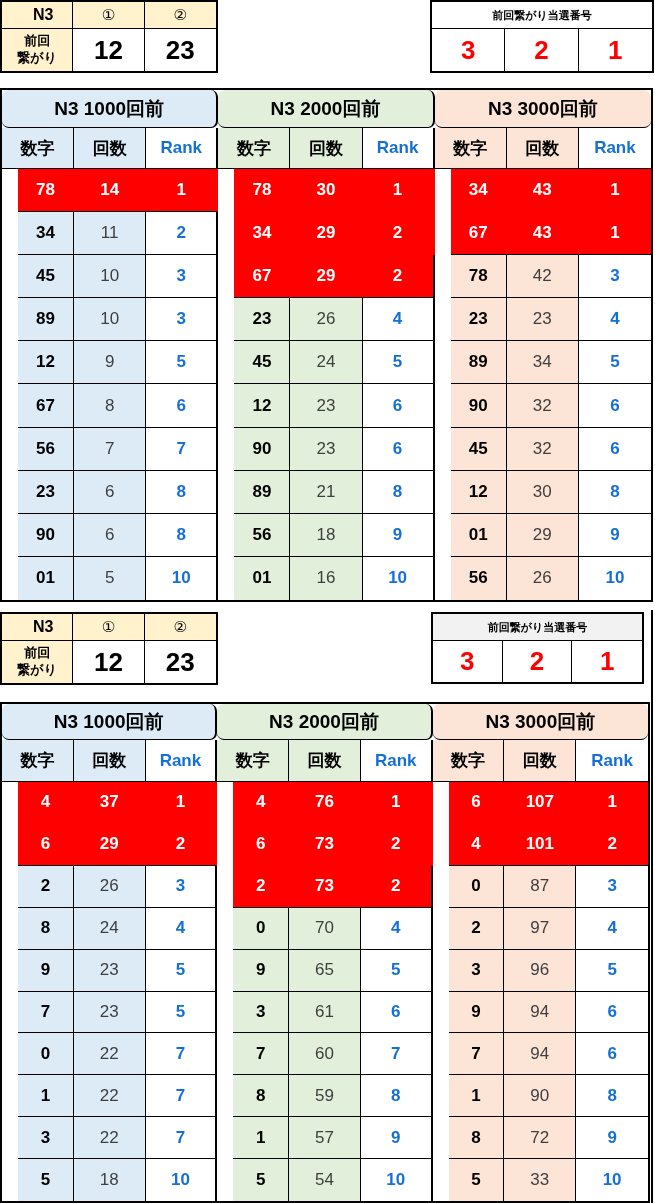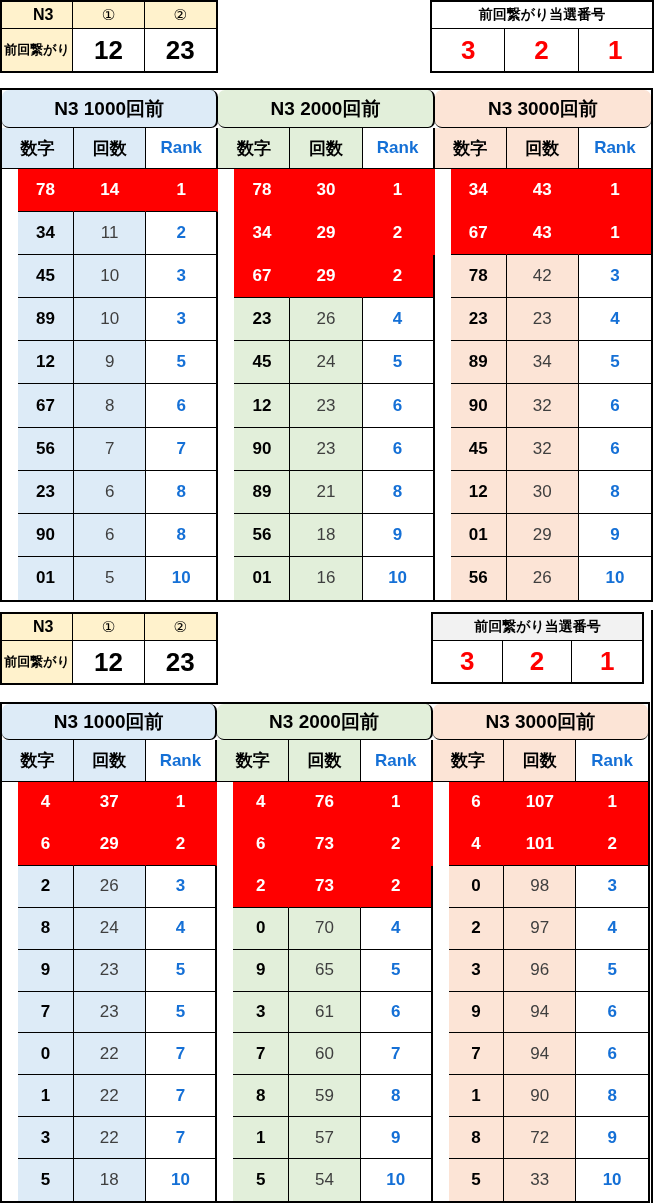--- a/index.html
+++ b/index.html
@@ -22,32 +22,32 @@
     background:#fff;
   }
   .conn .c{
     border-right:1px solid #000;border-bottom:1px solid #000;
     display:flex;align-items:center;justify-content:center;
   }
   .conn .c:nth-child(3n){border-right:none;}
   .conn .c.r2{border-bottom:none;}
   .conn .hd{background:var(--header-cream);font-size:15px;}
   .conn .corner{font-weight:bold;font-size:16px;padding-left:12px;}
-  .conn .lbl{background:var(--header-cream);flex-direction:row;font-weight:bold;font-size:13px;line-height:1.3;}
+  .conn .lbl{background:var(--header-cream);flex-direction:column;font-weight:bold;font-size:13px;line-height:1.3;}
   .conn .val{font-size:26px;font-weight:bold;}
 
   
   .win{
     position:absolute;border:2px solid #000;background:#fff;
     display:grid;grid-template-columns:1fr 1fr 1fr;grid-template-rows:27px 1fr;
   }
   .win .wh{
     grid-column:1/4;border-bottom:1px solid #000;
     display:flex;align-items:center;justify-content:center;
-    font-weight:bold;font-size:14px;
+    font-weight:bold;font-size:11px;
   }
   .win.gray .wh{background:var(--winning-header-gray);}
   .win .wv{
     border-right:1px solid #000;display:flex;align-items:center;justify-content:center;
     font-size:26px;font-weight:bold;color:var(--red-text);
   }
   .win .wv:last-child{border-right:none;}
 
   
   .freq{
@@ -267,21 +267,21 @@
     <div class="cell c-num red br-red">4</div>
     <div class="cell c-count red br-red">101</div>
     <div class="cell c-rank last-col red">2</div>
     <div class="cell c-num bg-blue">2</div>
     <div class="cell c-count bg-blue">26</div>
     <div class="cell c-rank sec-end">3</div>
     <div class="cell c-num red br-red">2</div>
     <div class="cell c-count red br-red">73</div>
     <div class="cell c-rank sec-end red">2</div>
     <div class="cell c-num bg-peach">0</div>
-    <div class="cell c-count bg-peach">98</div>
+    <div class="cell c-count bg-peach">87</div>
     <div class="cell c-rank last-col">3</div>
     <div class="cell c-num bg-blue">8</div>
     <div class="cell c-count bg-blue">24</div>
     <div class="cell c-rank sec-end">4</div>
     <div class="cell c-num bg-green">0</div>
     <div class="cell c-count bg-green">70</div>
     <div class="cell c-rank sec-end">4</div>
     <div class="cell c-num bg-peach">2</div>
     <div class="cell c-count bg-peach">97</div>
     <div class="cell c-rank last-col">4</div>

